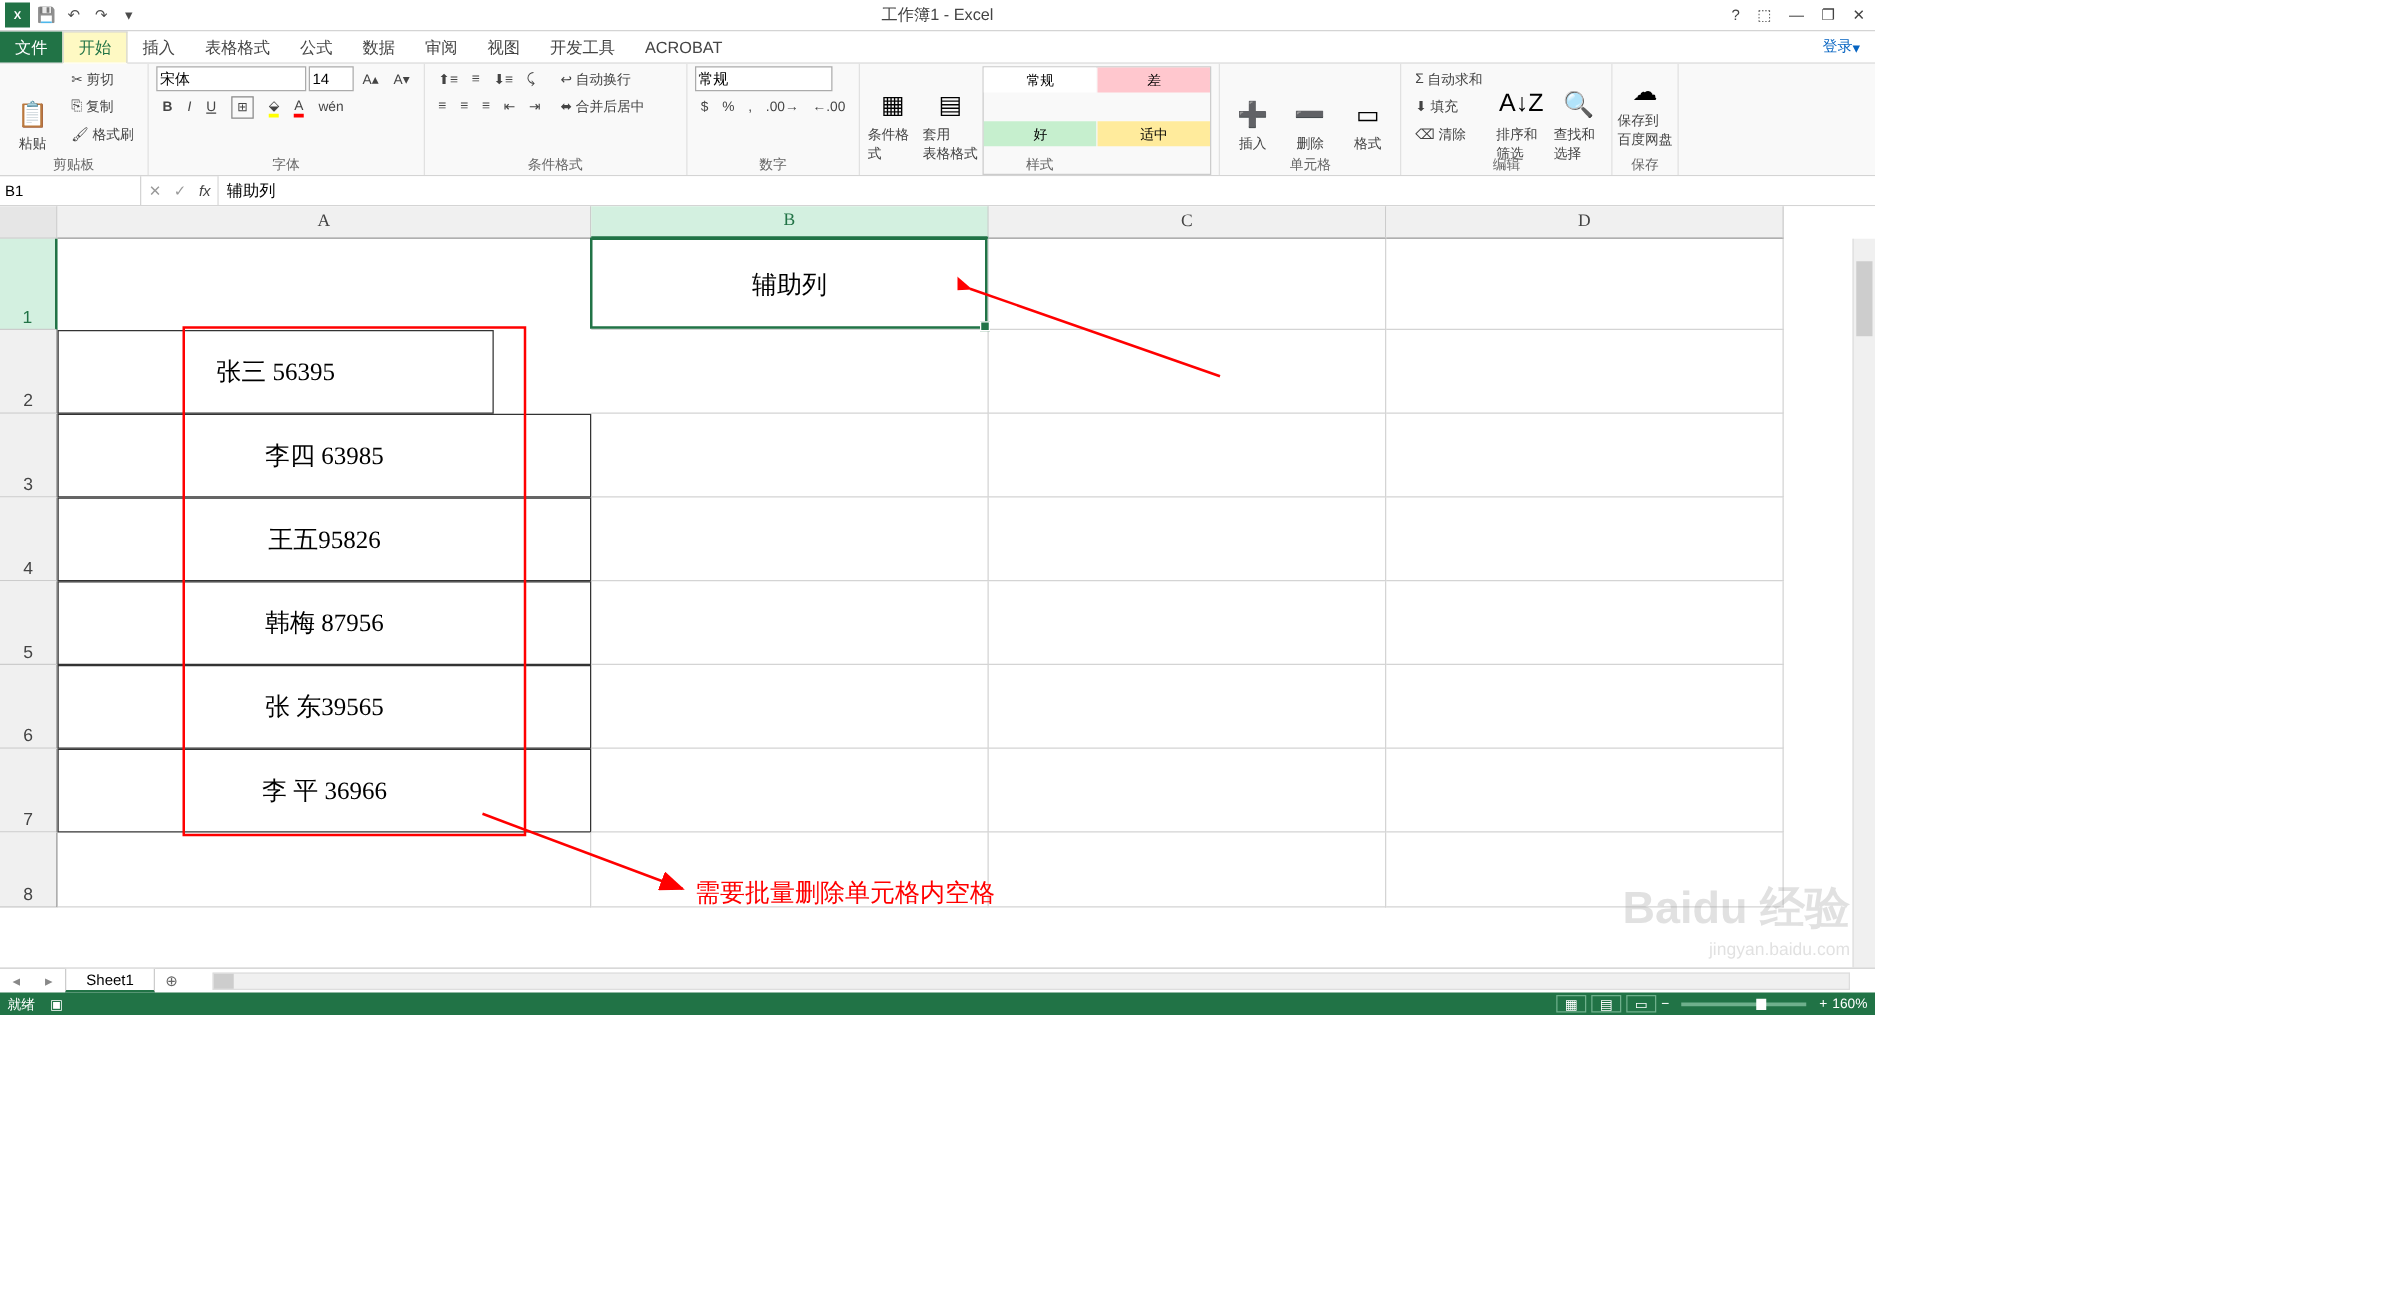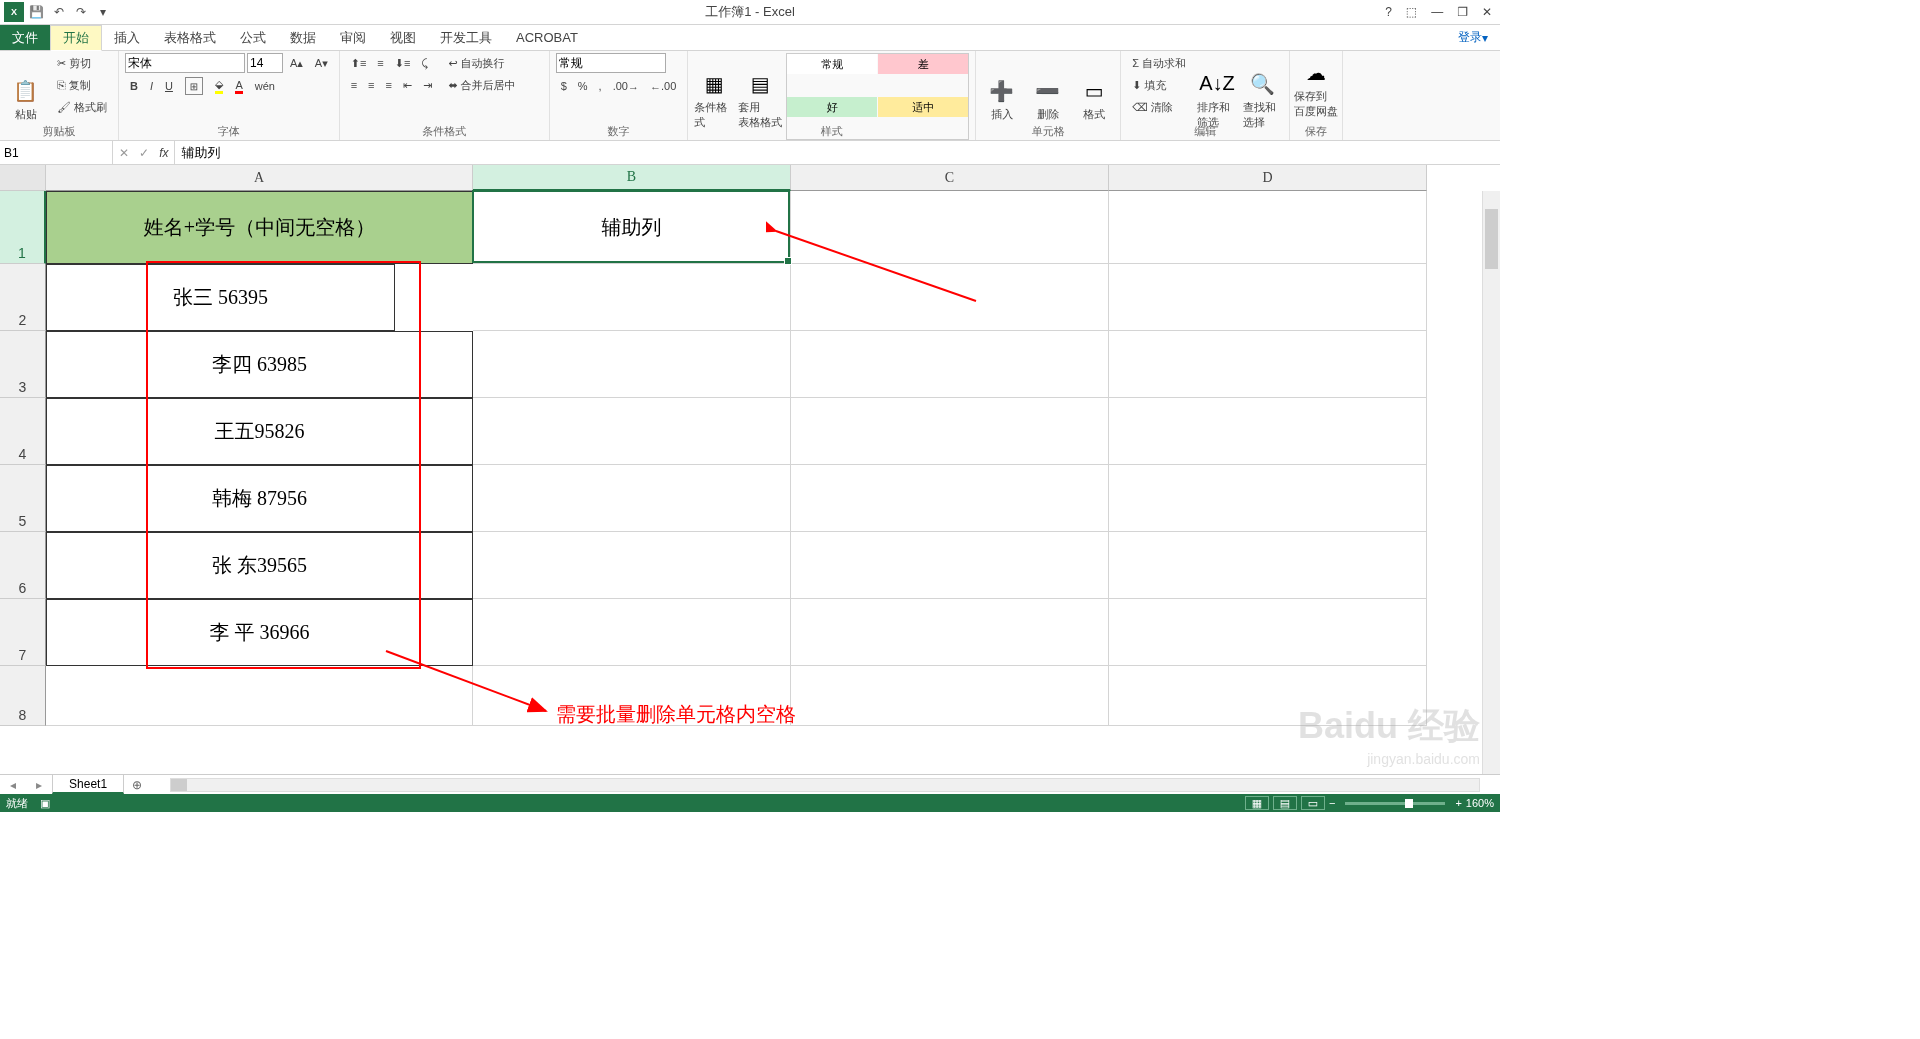--- a/index.html
+++ b/index.html
@@ -328,21 +328,20 @@
       <div class="rh active" style="height: 73px;">1</div>
       <div class="rh" style="height: 67px;">2</div>
       <div class="rh" style="height: 67px;">3</div>
       <div class="rh" style="height: 67px;">4</div>
       <div class="rh" style="height: 67px;">5</div>
       <div class="rh" style="height: 67px;">6</div>
       <div class="rh" style="height: 67px;">7</div>
       <div class="rh" style="height: 60px;">8</div>
     </div>
   <div class="grid" id="grid">
-      <div class="gcell h" style="left: 0px; top: 0px; width: 427px; height: 73px;">姓名+学号（中间无空格）</div>
       <div class="gcell" style="left: 427px; top: 0px; width: 318px; height: 73px;">辅助列</div>
       <div class="gcell" style="left: 745px; top: 0px; width: 318px; height: 73px;"></div>
       <div class="gcell" style="left: 1063px; top: 0px; width: 318px; height: 73px;"></div>
       <div class="gcell b" style="left: 0px; top: 73px; width: 349px; height: 67px;">张三 56395</div>
       <div class="gcell" style="left: 427px; top: 73px; width: 318px; height: 67px;"></div>
       <div class="gcell" style="left: 745px; top: 73px; width: 318px; height: 67px;"></div>
       <div class="gcell" style="left: 1063px; top: 73px; width: 318px; height: 67px;"></div>
       <div class="gcell b" style="left: 0px; top: 140px; width: 427px; height: 67px;">李四 63985</div>
       <div class="gcell" style="left: 427px; top: 140px; width: 318px; height: 67px;"></div>
       <div class="gcell" style="left: 745px; top: 140px; width: 318px; height: 67px;"></div>

